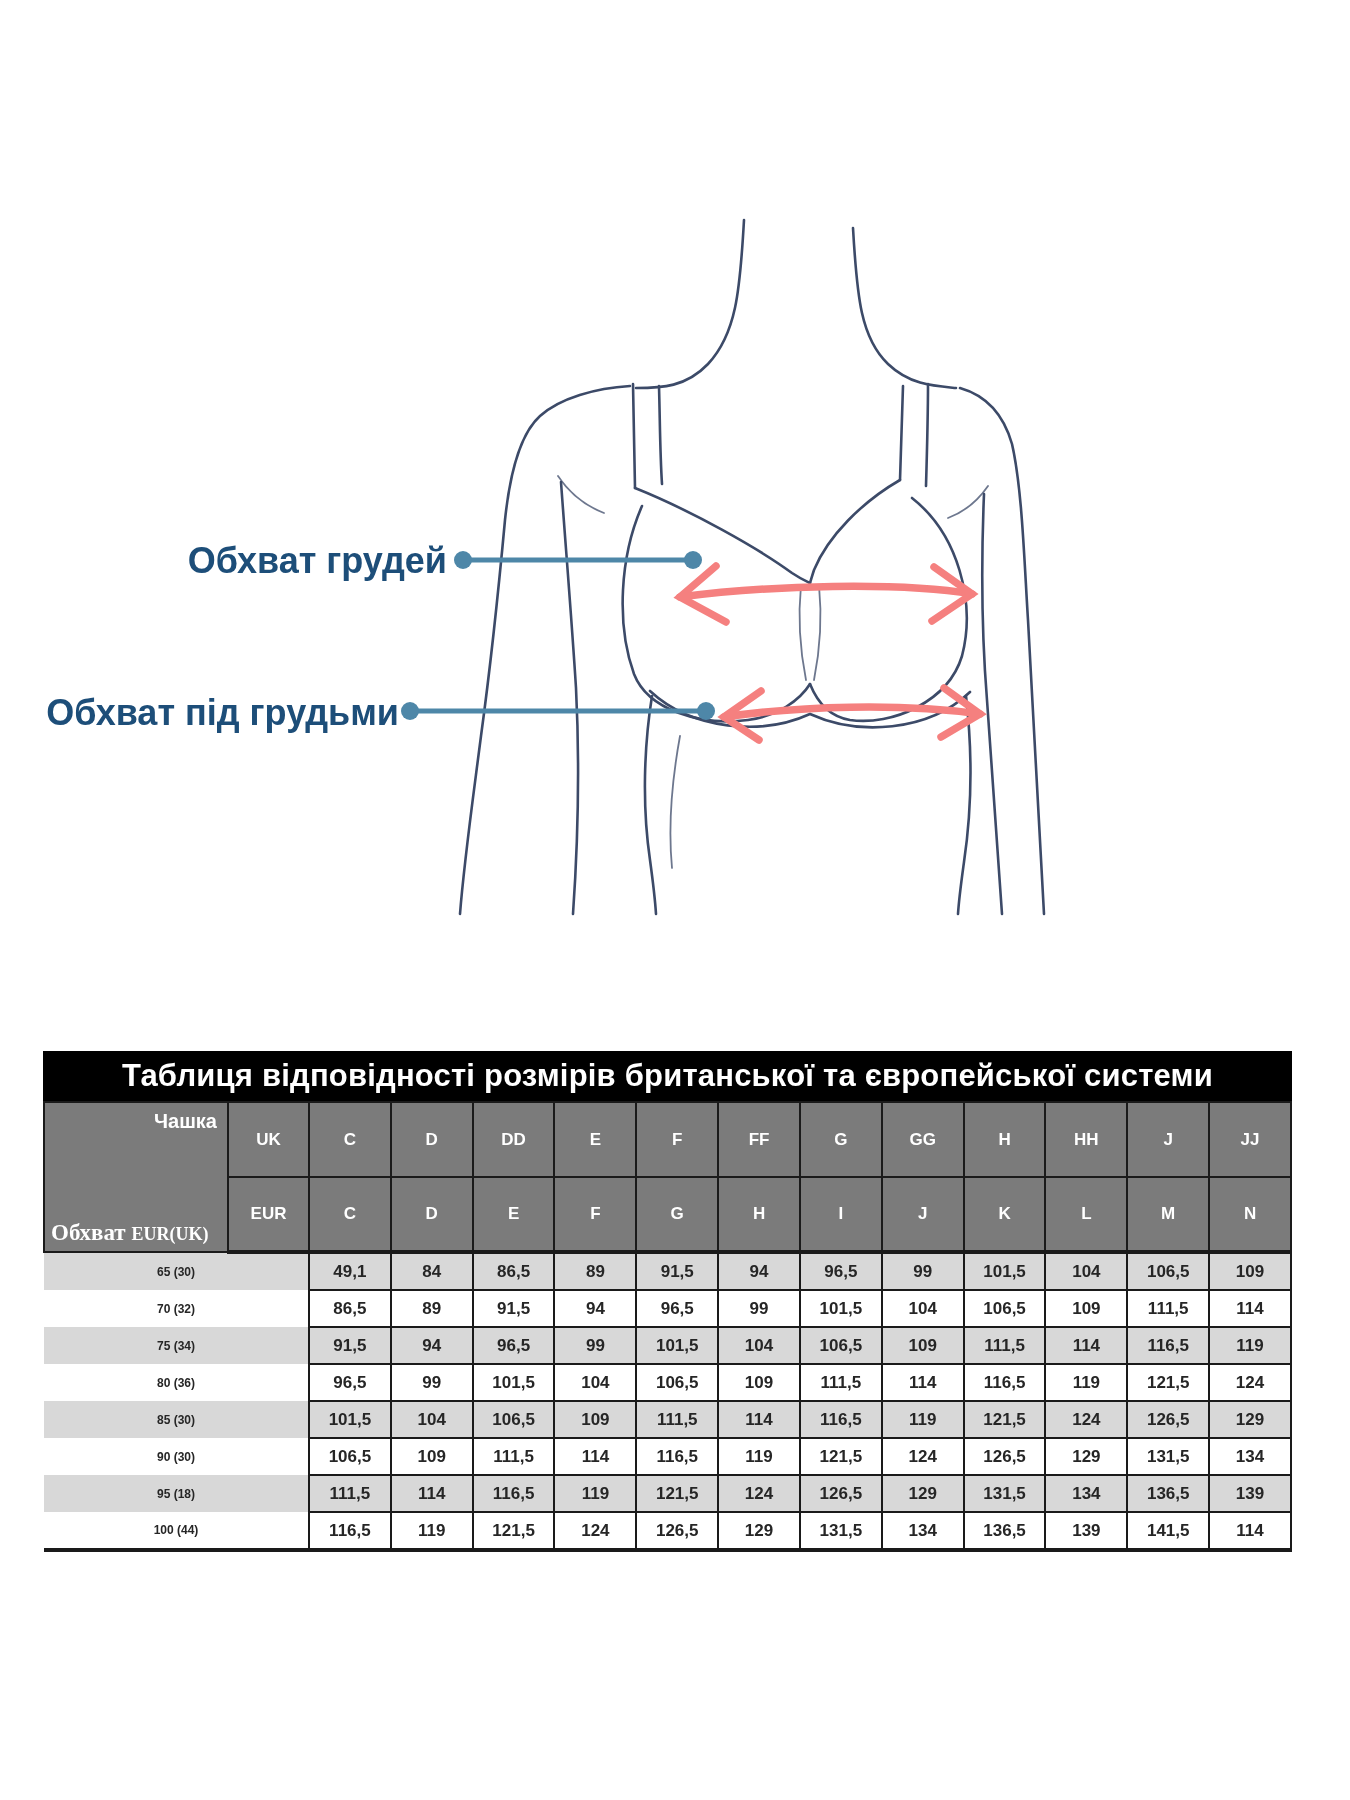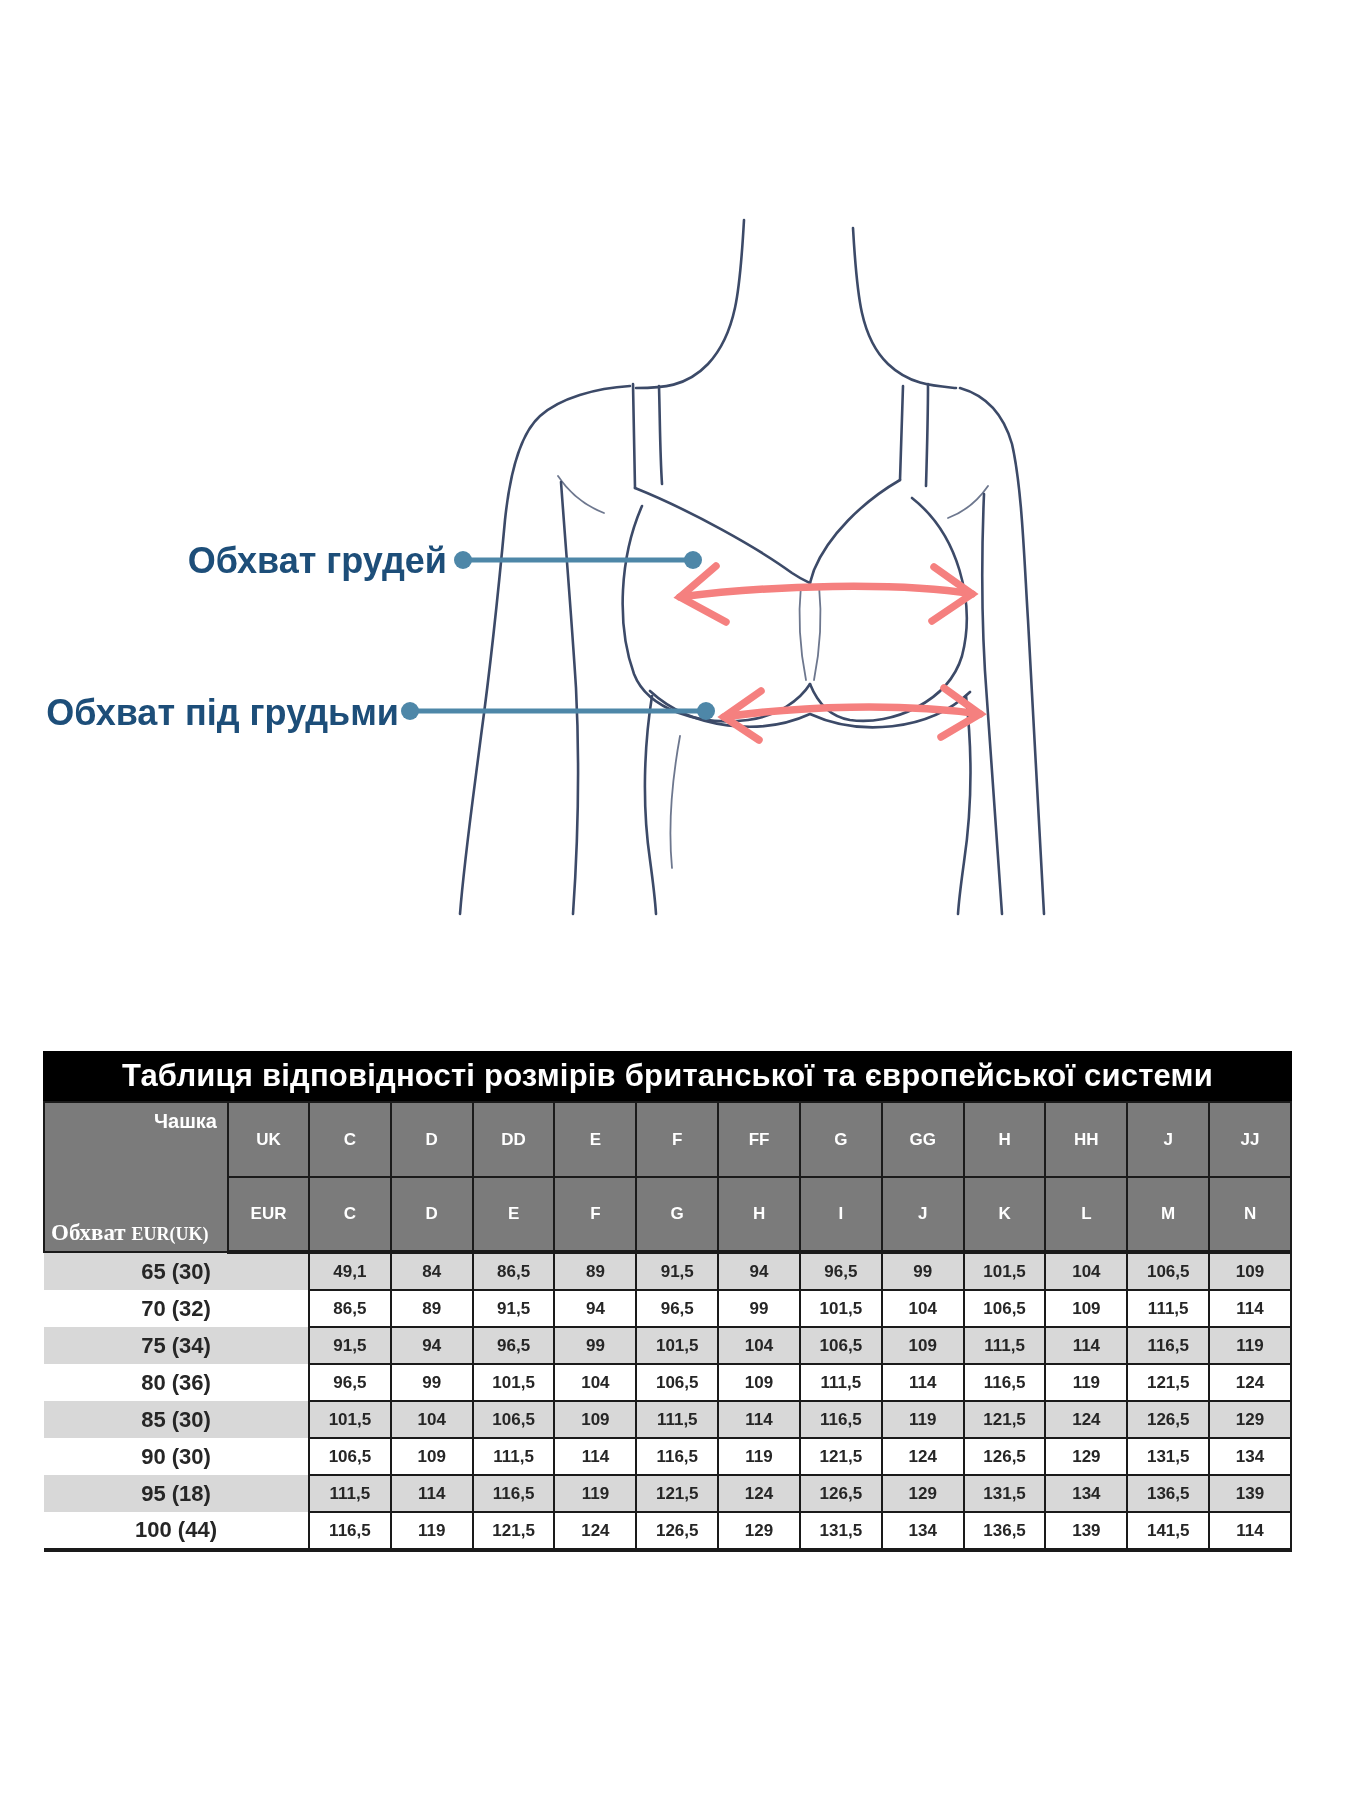--- a/index.html
+++ b/index.html
@@ -33,21 +33,21 @@
   th.corner { position:relative; padding:0;
     background-image:linear-gradient(to bottom right,
       rgba(0,0,0,0) calc(50% - 2px), var(--grid-line) calc(50% - 2px),
       var(--grid-line) calc(50% + 2px), rgba(0,0,0,0) calc(50% + 2px));
   }
   .corner-cup   { position:absolute; top:7px;  right:10px; font-size:20px; }
   .corner-girth { position:absolute; bottom:5px; left:6px; font-size:23px; white-space:nowrap;font-family:Liberation Serif, serif; }
   .corner-girth .small { font-size:18px; }
   table.size tbody th {
     border:none; border-right:2px solid var(--grid-line);
-    font-size:22px; font-weight:600; color:var(--cell-fg); height:35px; padding:0;
+    font-size:12px; font-weight:600; color:var(--cell-fg); height:35px; padding:0;
   }
   table.size tbody td {
     border:2px solid var(--grid-line); text-align:center;
     font-size:17px; font-weight:600; color:var(--cell-fg); height:35px; padding:0;
   }
   table.size tbody tr      { background:var(--row-bg); }
   table.size tbody tr.alt  { background:var(--row-alt-bg); }
   table.size tbody tr:last-child th,
   table.size tbody tr:last-child td { border-bottom:4px solid var(--grid-line); }
 </style>

